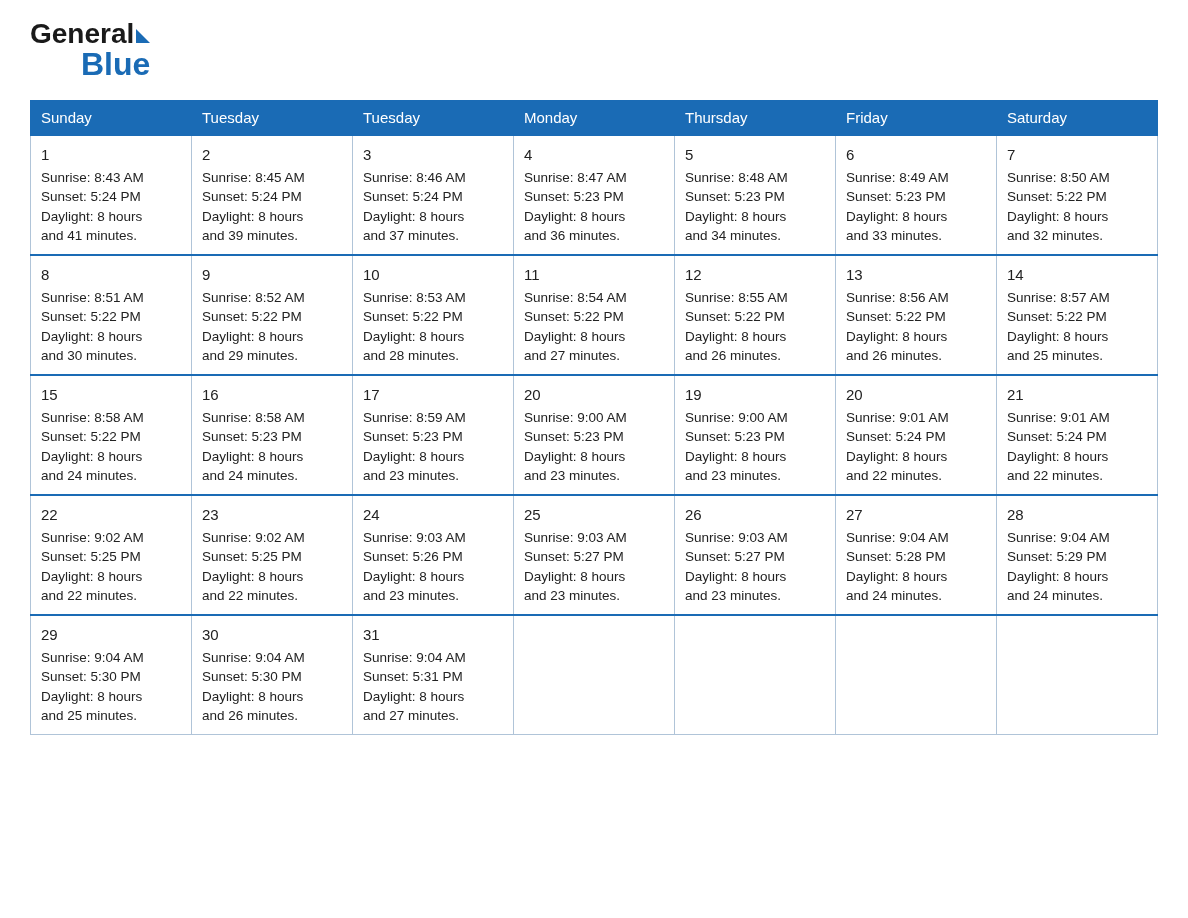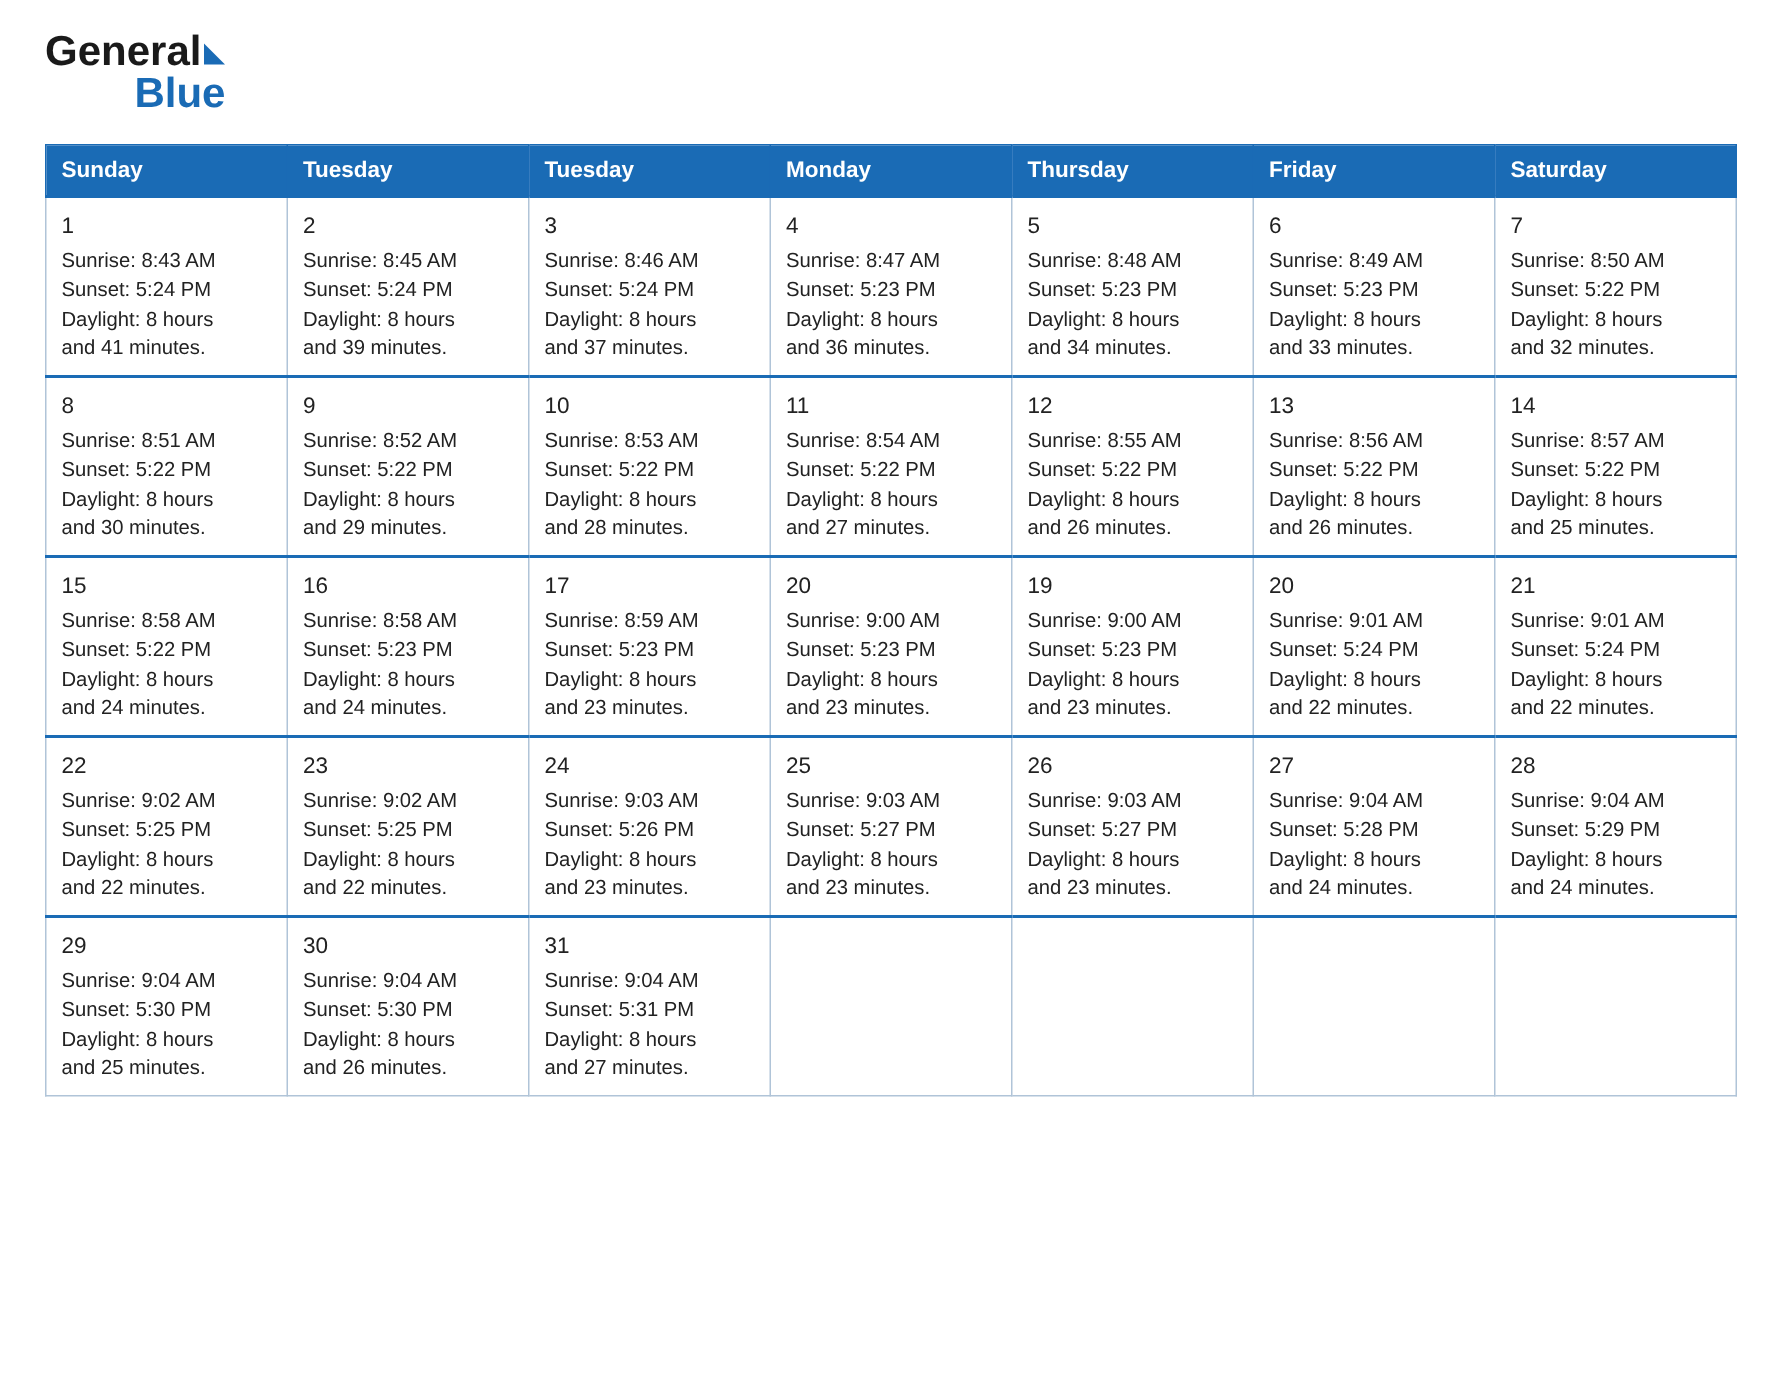--- a/index.html
+++ b/index.html
@@ -33,21 +33,21 @@
       display: inline-block;
       width: 0;
       height: 0;
       border-left: 14px solid #1a6bb5;
       border-top: 14px solid transparent;
       border-bottom: 0px solid transparent;
       margin-left: 2px;
       margin-top: 4px;
     }
     .logo-blue {
-      font-size: 28px;
+      font-size: 32px;
       font-weight: bold;
       color: #1a6bb5;
       padding-left: 2px;
     }
     .title-block {
       text-align: right;
     }
     .month-title {
       font-size: 52px;
       font-weight: bold;
@@ -61,21 +61,21 @@
     }
     table {
       width: 100%;
       border-collapse: collapse;
       table-layout: fixed;
     }
     thead th {
       background-color: #1a6bb5;
       color: #fff;
       font-size: 15px;
-      font-weight: bold;
+      font-weight: normal;
       padding: 8px 10px;
       text-align: left;
       border: 1px solid #1a6bb5;
     }
     tbody td {
       border: 1px solid #b0c4d8;
       vertical-align: top;
       padding: 8px 10px;
       font-size: 13.5px;
       color: #222;

